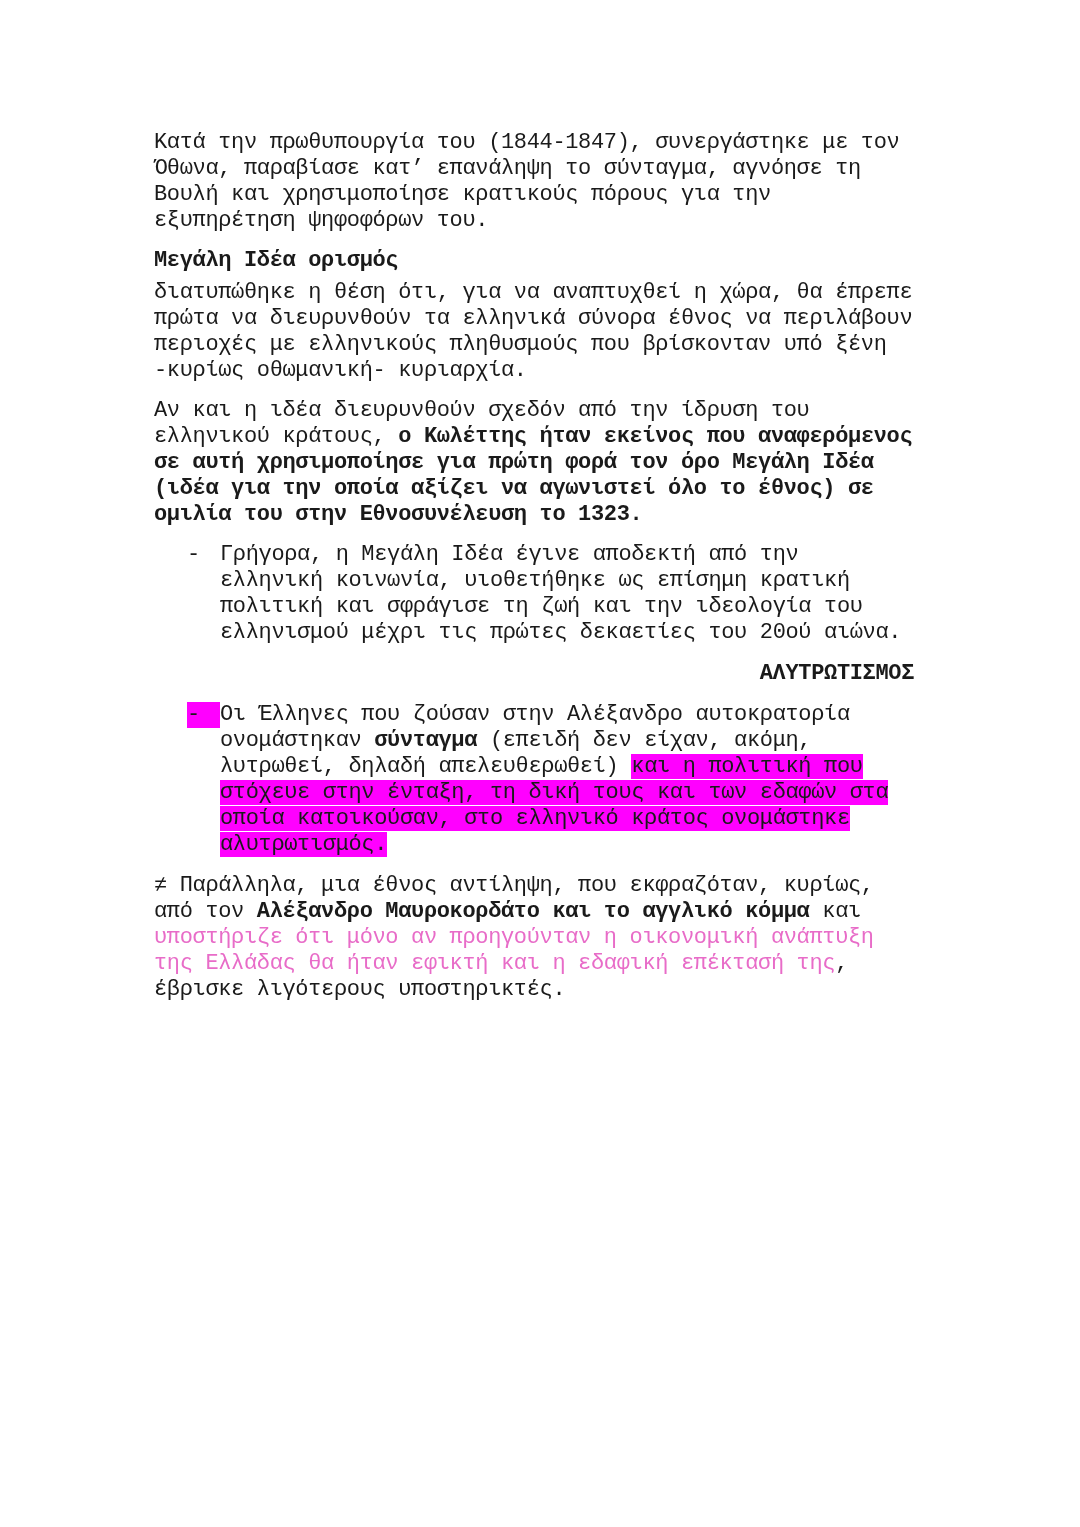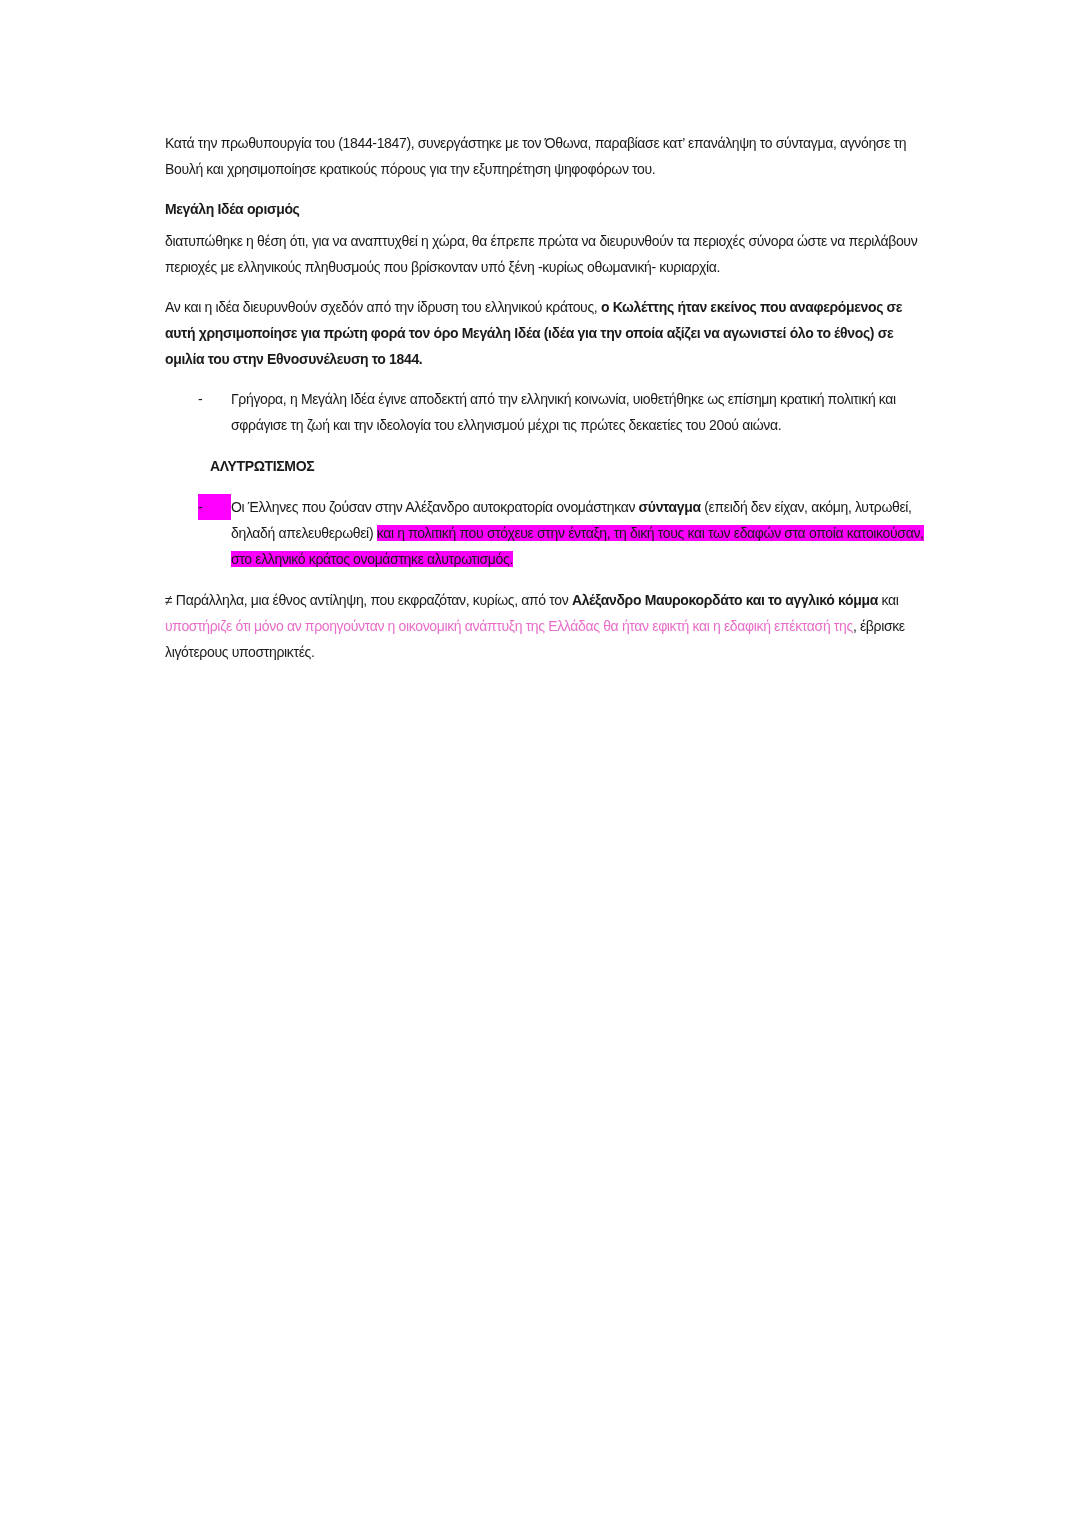--- a/index.html
+++ b/index.html
@@ -1,44 +1,44 @@
 <!DOCTYPE html>
 <html><head>
   <meta charset="utf-8">
   <style>
     html, body { margin: 0; padding: 0; background: #ffffff; }
     body { width: 1080px; height: 1527px; position: relative; overflow: hidden; }
     .page {
-      position: absolute; left: 165px; top: 130px; width: 760px;
-      font-family: Liberation Sans, sans-serif;
-      font-size: 14px; line-height: 26px; color: #1a1a1a;
+      position: absolute; left: 154px; top: 130px; width: 760px;
+      font-family: Liberation Mono, monospace;
+      font-size: 22px; line-height: 26px; color: #1a1a1a;
       letter-spacing: -0.35px;
     }
     p { margin: 0 0 14px 0; }
     b { font-weight: bold; }
     .heading { font-weight: bold; margin-bottom: 6px; }
     .list { position: relative; margin-left: 33px; padding-left: 33px; margin-bottom: 15px; }
     .dash { position: absolute; left: 0; top: 0; width: 33px; }
     .hl { background: #ff00ff; }
     .pink { color: #e86cc8; }
-    .sub-heading { font-weight: bold; margin-left: 45px; margin-bottom: 15px; }
+    .sub-heading { font-weight: bold; margin-left: 45px; margin-bottom: 15px; text-align: right; }
   </style>
 </head>
 <body>
 
 <div class="page">
   <p>Κατά την πρωθυπουργία του (1844-1847), συνεργάστηκε με τον Όθωνα, παραβίασε κατ’ επανάληψη το σύνταγμα, αγνόησε τη Βουλή και χρησιμοποίησε κρατικούς πόρους για την εξυπηρέτηση ψηφοφόρων του.</p>
 
   <p class="heading">Μεγάλη Ιδέα ορισμός</p>
 
 
-  <p>διατυπώθηκε η θέση ότι, για να αναπτυχθεί η χώρα, θα έπρεπε πρώτα να διευρυνθούν τα περιοχές σύνορα ώστε να περιλάβουν περιοχές με ελληνικούς πληθυσμούς που βρίσκονταν υπό ξένη -κυρίως οθωμανική- κυριαρχία.</p>
+  <p>διατυπώθηκε η θέση ότι, για να αναπτυχθεί η χώρα, θα έπρεπε πρώτα να διευρυνθούν τα ελληνικά σύνορα έθνος να περιλάβουν περιοχές με ελληνικούς πληθυσμούς που βρίσκονταν υπό ξένη -κυρίως οθωμανική- κυριαρχία.</p>
 
   <p>
-    <span>Αν και η ιδέα διευρυνθούν σχεδόν από την ίδρυση του ελληνικού κράτους, </span><b>ο Κωλέττης ήταν εκείνος που αναφερόμενος σε αυτή χρησιμοποίησε για πρώτη φορά τον όρο Μεγάλη Ιδέα (ιδέα για την οποία αξίζει να αγωνιστεί όλο το έθνος) σε ομιλία του στην Εθνοσυνέλευση το 1844.</b>
+    <span>Αν και η ιδέα διευρυνθούν σχεδόν από την ίδρυση του ελληνικού κράτους, </span><b>ο Κωλέττης ήταν εκείνος που αναφερόμενος σε αυτή χρησιμοποίησε για πρώτη φορά τον όρο Μεγάλη Ιδέα (ιδέα για την οποία αξίζει να αγωνιστεί όλο το έθνος) σε ομιλία του στην Εθνοσυνέλευση το 1323.</b>
   </p>
 
   <div class="list">
     <span class="dash">-</span>
     <span>Γρήγορα, η Μεγάλη Ιδέα έγινε αποδεκτή από την ελληνική κοινωνία, υιοθετήθηκε ως επίσημη κρατική πολιτική και σφράγισε τη ζωή και την ιδεολογία του ελληνισμού μέχρι τις πρώτες δεκαετίες του 20ού αιώνα.</span>
   </div>
 
   <p class="sub-heading">ΑΛΥΤΡΩΤΙΣΜΟΣ</p>
 
   <div class="list">

